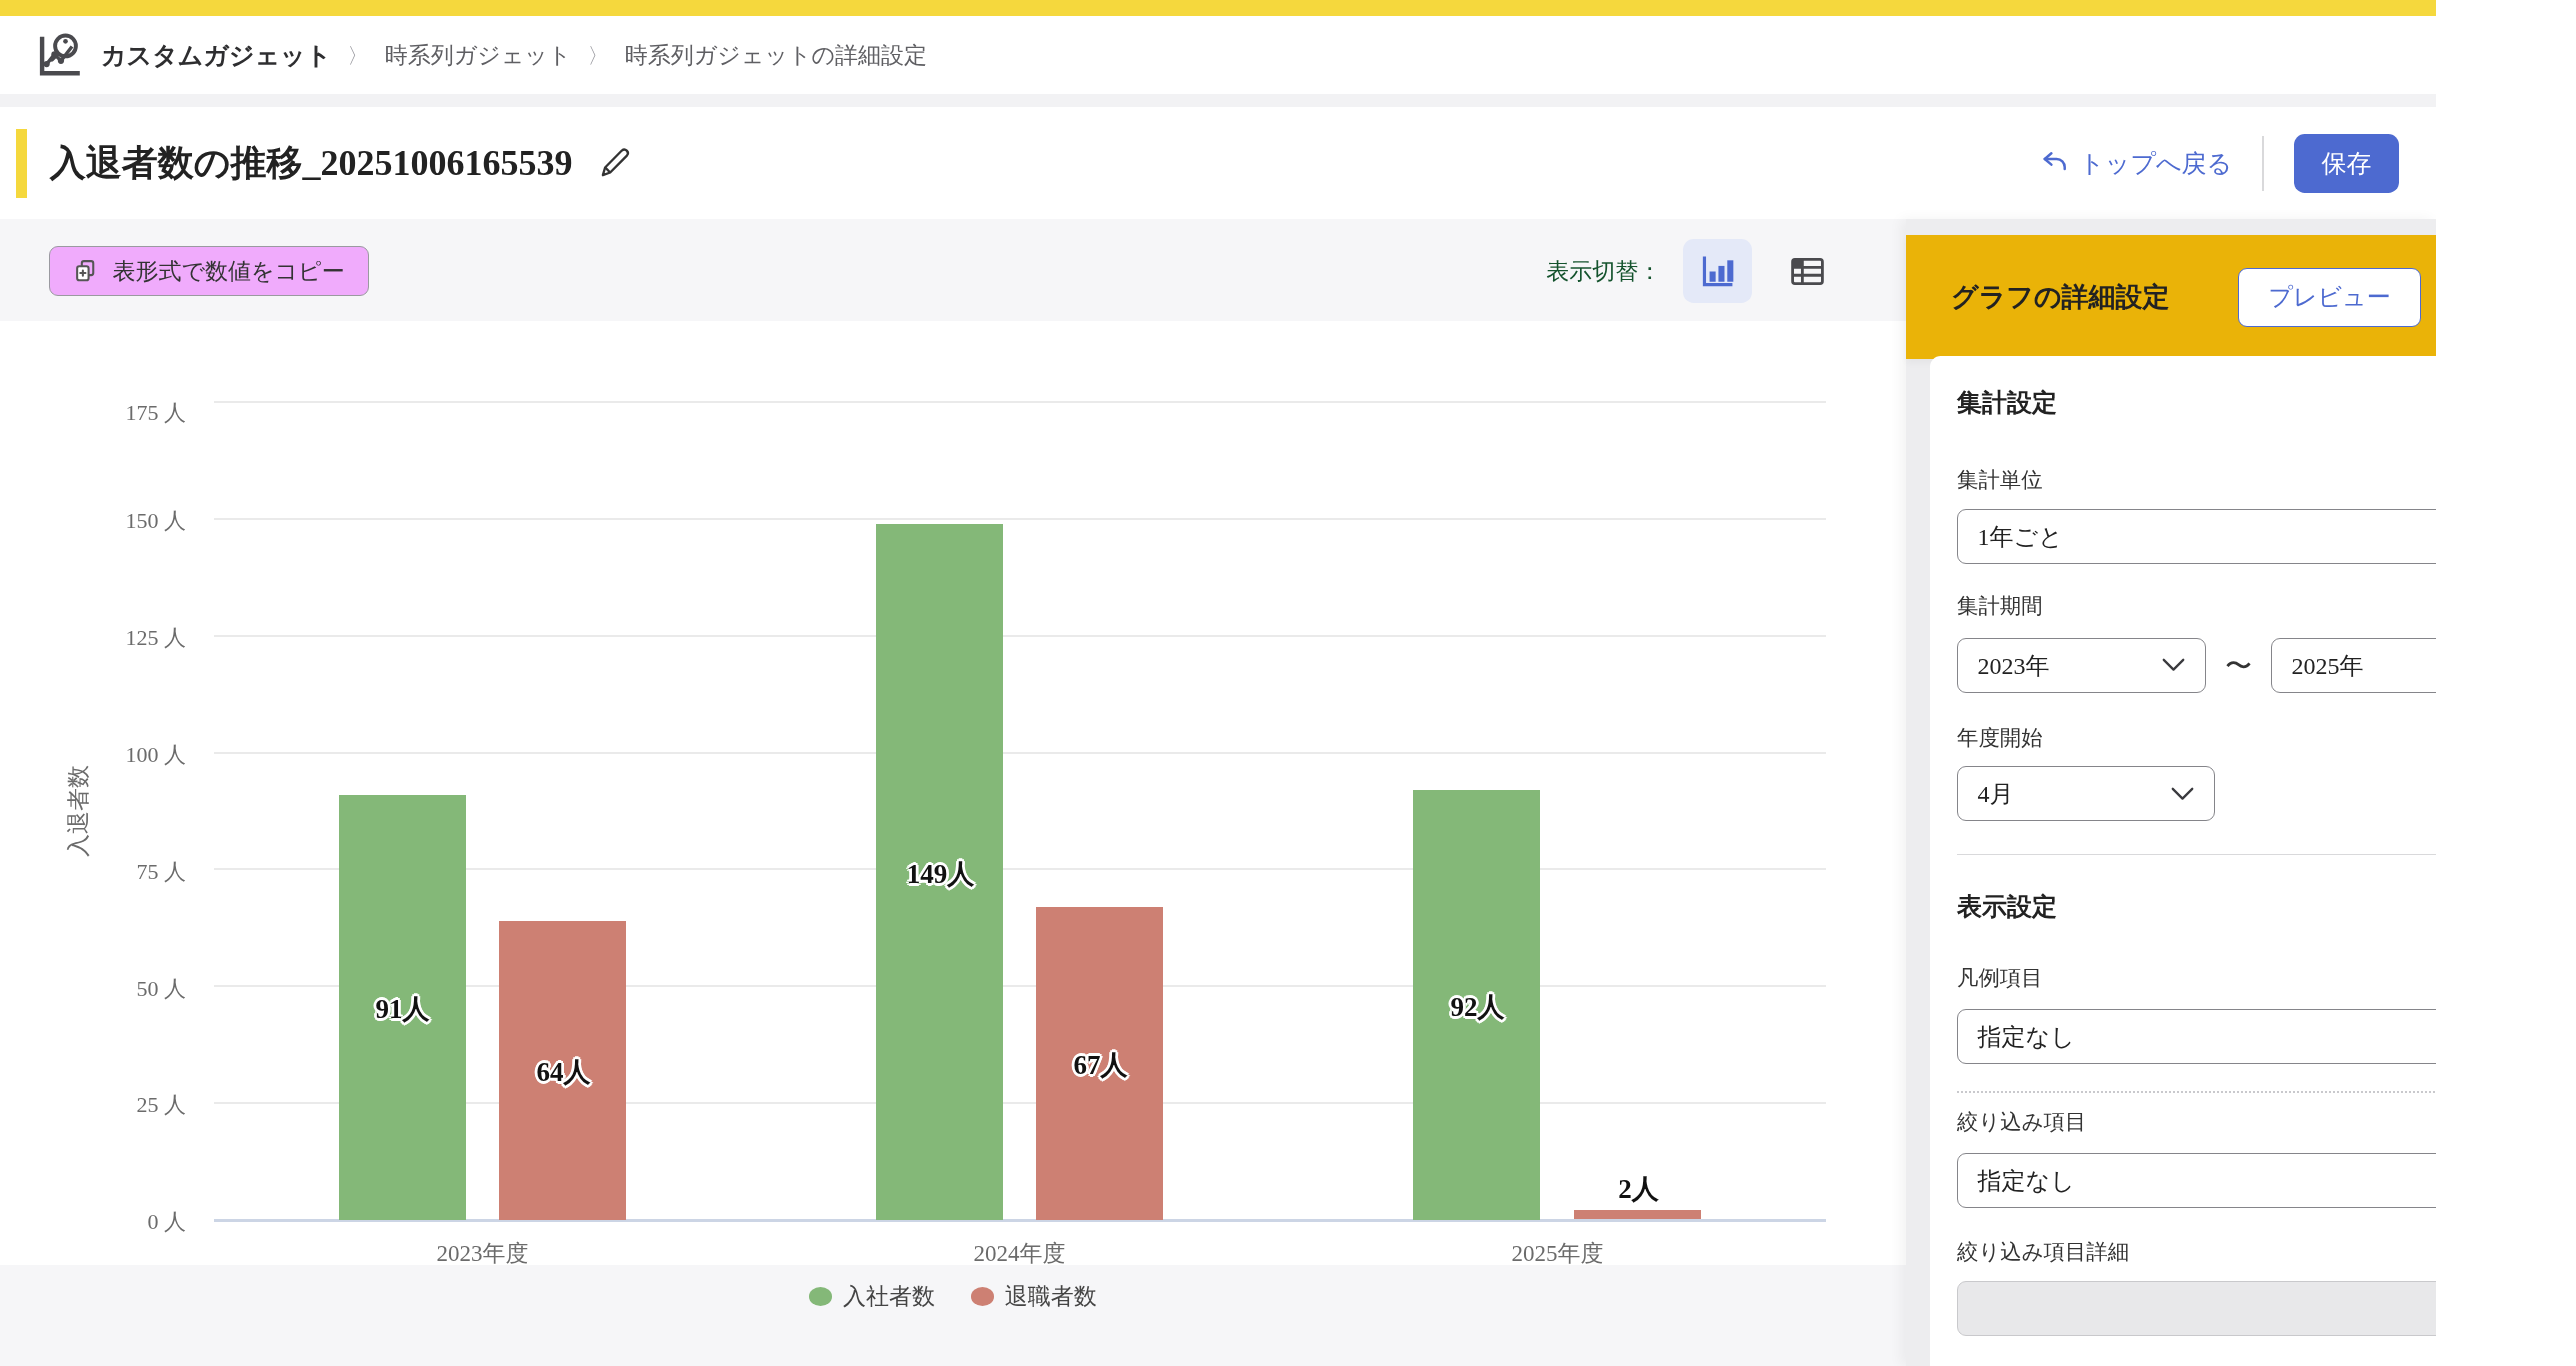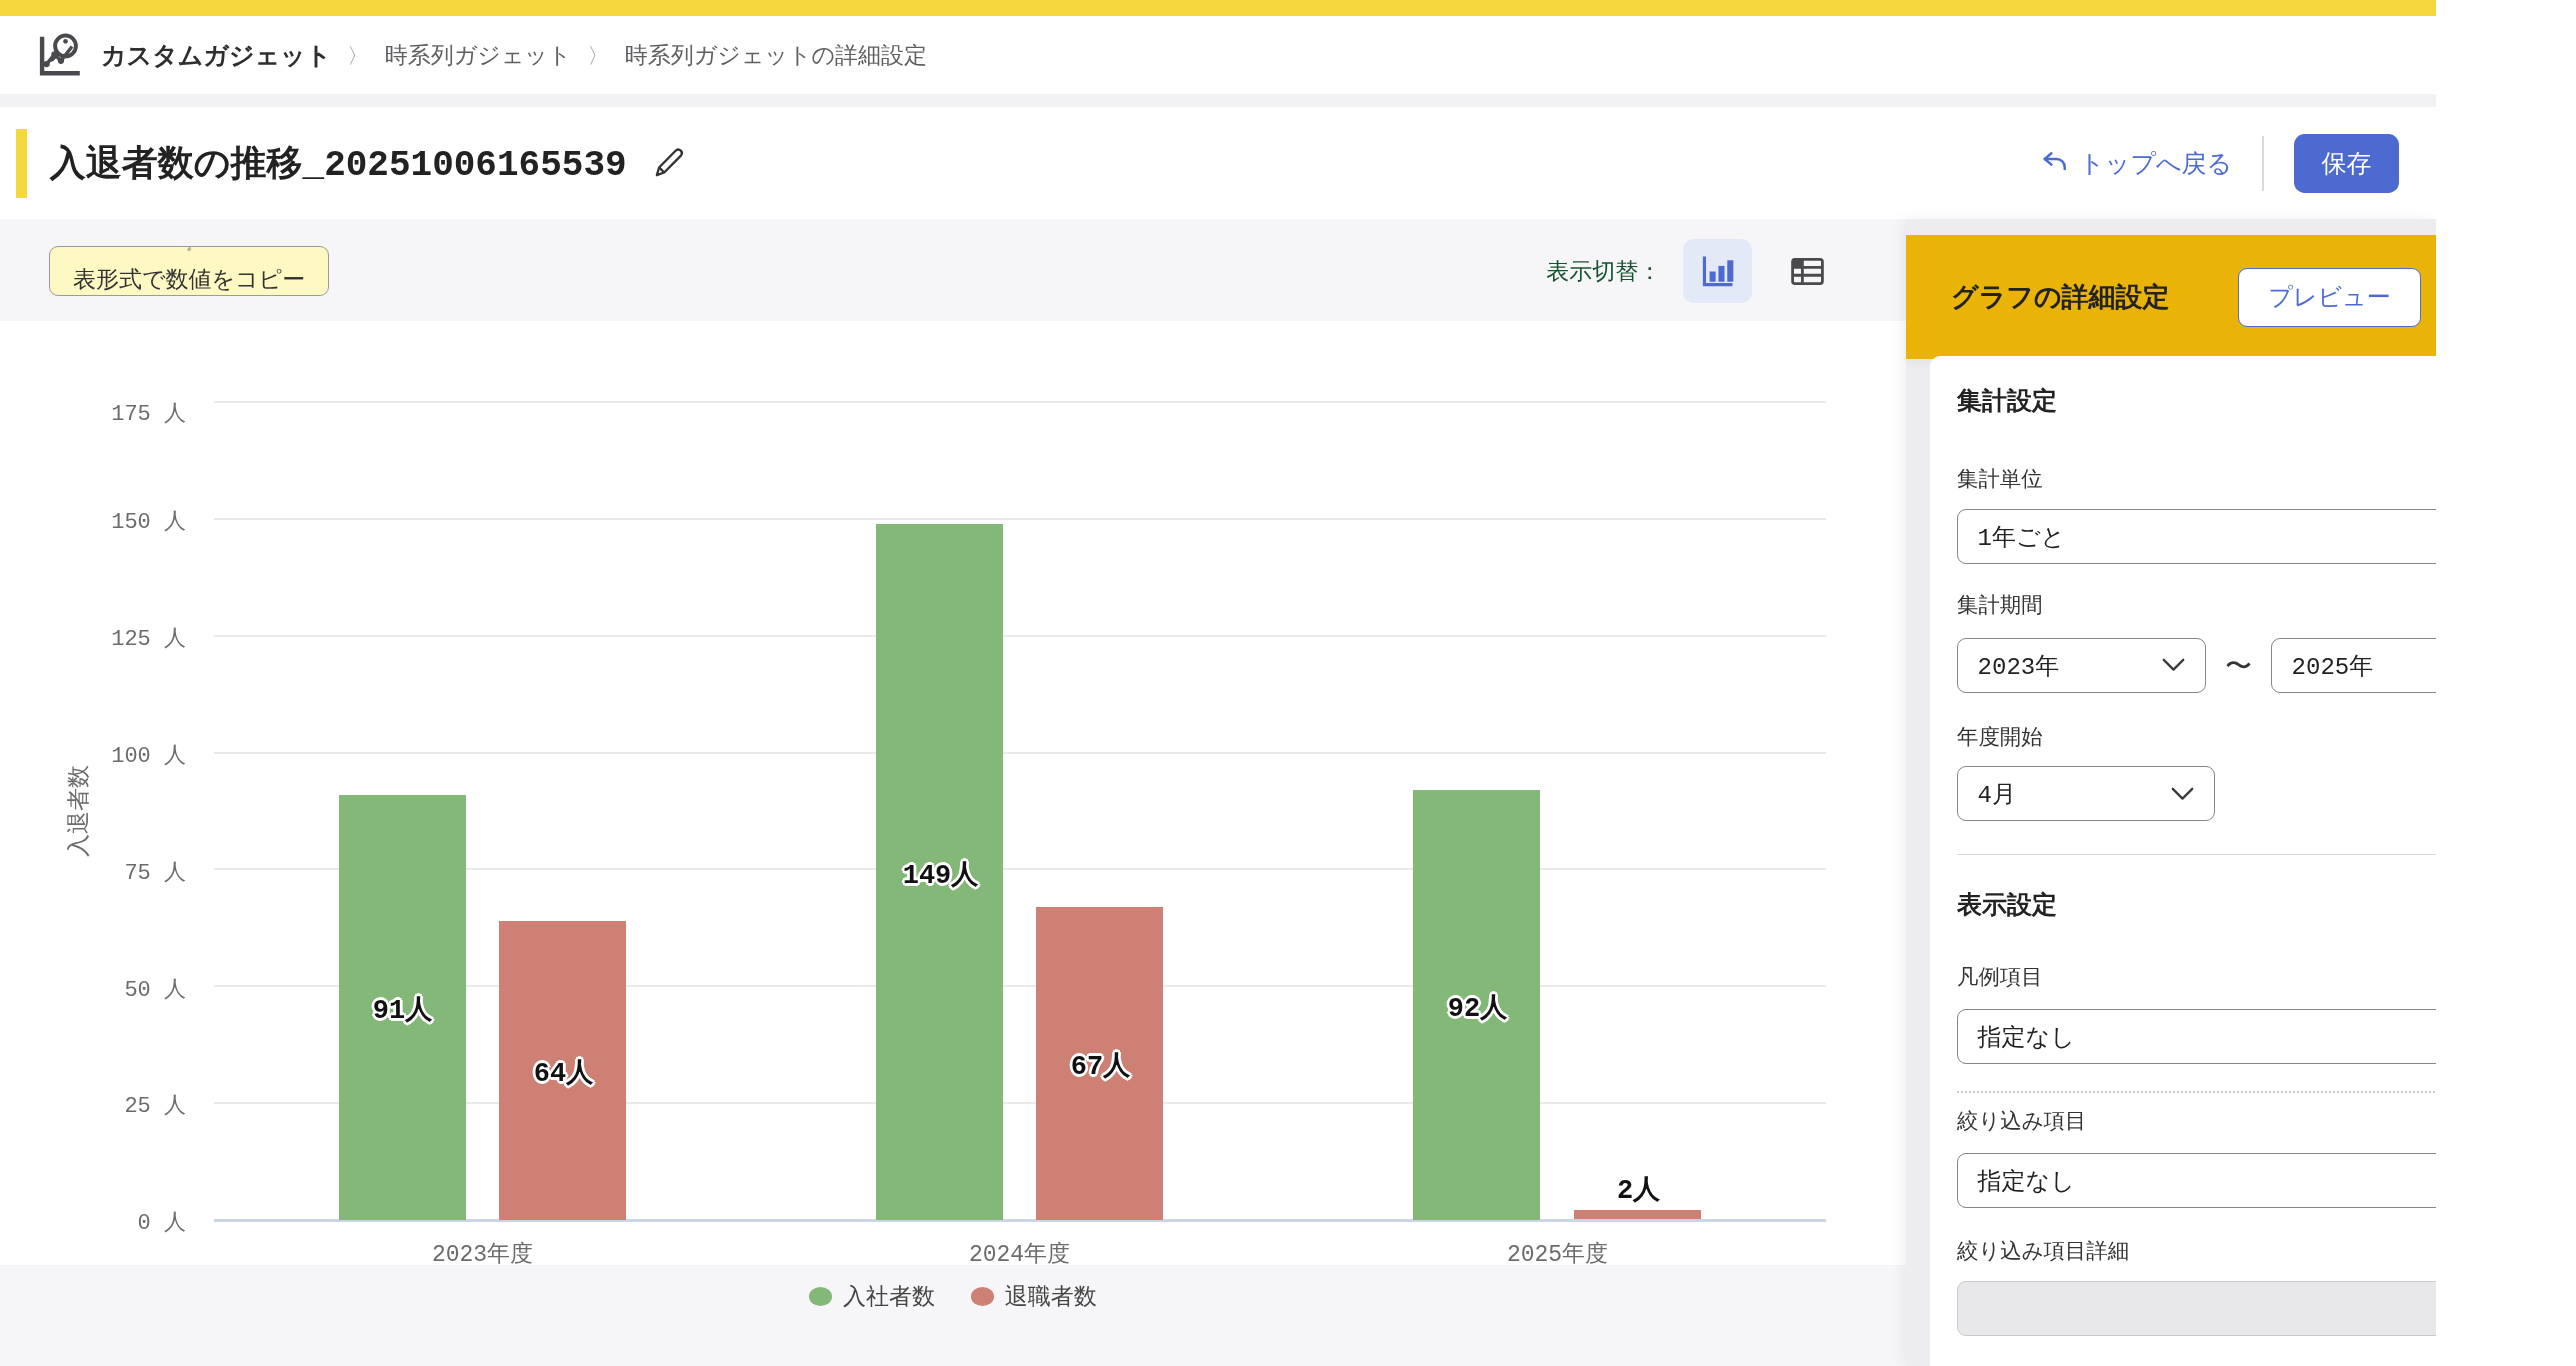--- a/index.html
+++ b/index.html
@@ -1,17 +1,17 @@
 <!DOCTYPE html>
 <html style="font-size:14.3px"><head>
 <meta charset="utf-8">
 <style>
   html,body{margin:0;padding:0;background:#fff;}
   #app{position:relative;width:2436px;height:1366px;overflow:hidden;
-       font-family:Liberation Mono, monospace;color:#2e2e30;}
+       font-family:Liberation Serif, serif;color:#2e2e30;}
 
   
   .yellow-strip{position:absolute;top:0;left:0;width:100%;height:16px;background:#F5D83D;}
   .breadcrumb-row{position:absolute;top:16px;left:0;width:100%;height:78px;background:#fff;
        display:flex;align-items:center;padding-left:33px;box-sizing:border-box;}
   .logo{width:52px;height:52px;margin-right:16px;flex:0 0 auto;}
   .crumb{font-size:23px;color:#5f5f63;white-space:nowrap;}
   .crumb.first{font-weight:bold;color:#2e2e30;font-size:25px;}
   .crumb-sep{margin:0 16px;color:#9a9aa0;font-size:21.4px;}
   .header-gap{position:absolute;top:94px;left:0;width:100%;height:12.5px;background:#f2f2f4;}
@@ -25,23 +25,23 @@
   .vsep{width:1.8px;height:55px;background:#d9d9db;margin:0 30px;}
   .save-btn{min-width:105px;height:59px;background:#4D6AD0;color:#fff;font-size:25px;
        border:none;border-radius:10.7px;padding:0 27px;cursor:pointer;
        font-family:inherit;display:flex;align-items:center;justify-content:center;}
 
   
   .content{position:absolute;top:219px;left:0;right:0;bottom:0;display:flex;}
   .left-area{position:relative;width:1906px;flex:0 0 auto;background:#f6f6f8;}
   .chart-toolbar{position:absolute;top:18px;left:49px;right:64px;height:68px;
        display:flex;align-items:center;justify-content:space-between;}
-  .copy-btn{height:50px;background:#fef9c3;border:1.8px solid #9a9aa0;border-radius:9px;
+  .copy-btn{height:50px;background:#f0abfc;border:1.8px solid #9a9aa0;border-radius:9px;
        display:flex;align-items:center;gap:12.5px;padding:0 23px;font-size:23px;color:#333;
-       font-family:inherit;cursor:pointer;flex-direction:column;}
+       font-family:inherit;cursor:pointer;}
   .toggle-cluster{display:flex;align-items:center;gap:21.4px;}
   .toggle-label{font-size:23px;color:#14532d;}
   .toggle-btn{width:69px;height:64px;border-radius:10.7px;display:flex;align-items:center;
        justify-content:center;cursor:pointer;}
   .toggle-btn.selected{background:#E4E9F8;}
   .chart-panel{position:absolute;top:102px;left:0;width:1906px;height:944px;background:#fff;}
   #plot{position:absolute;inset:0;}
   .gridline{position:absolute;height:1.8px;background:#eaeaea;}
   .baseline{position:absolute;height:2.7px;background:#ccd5e5;}
   .ytick{position:absolute;width:134px;text-align:right;font-size:22px;color:#6b6b6b;}

